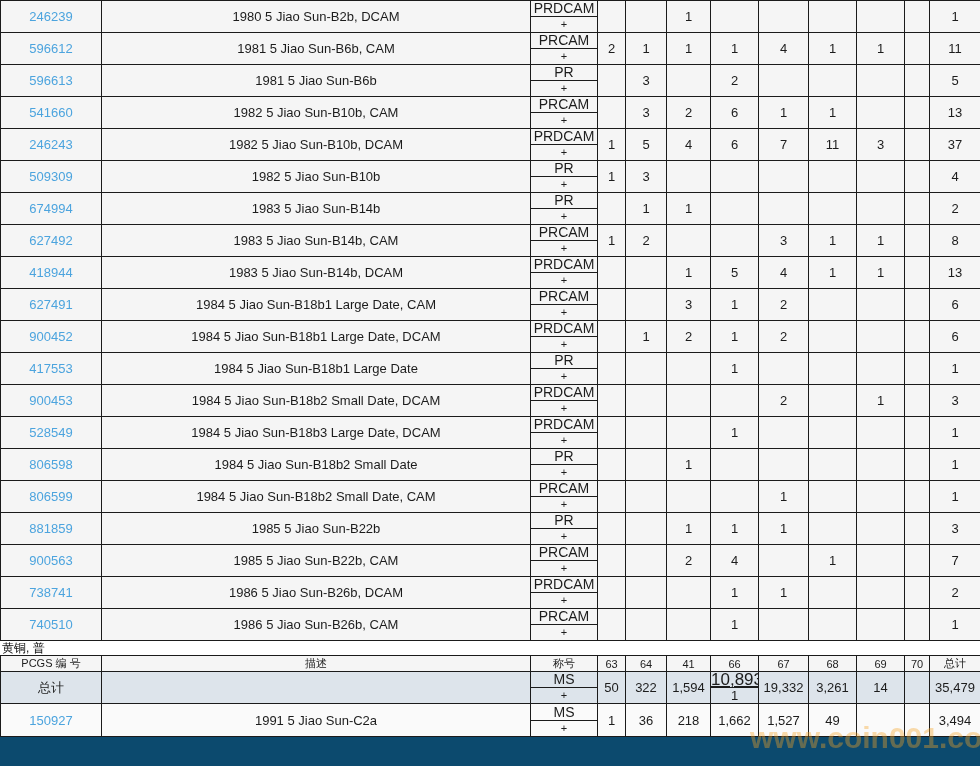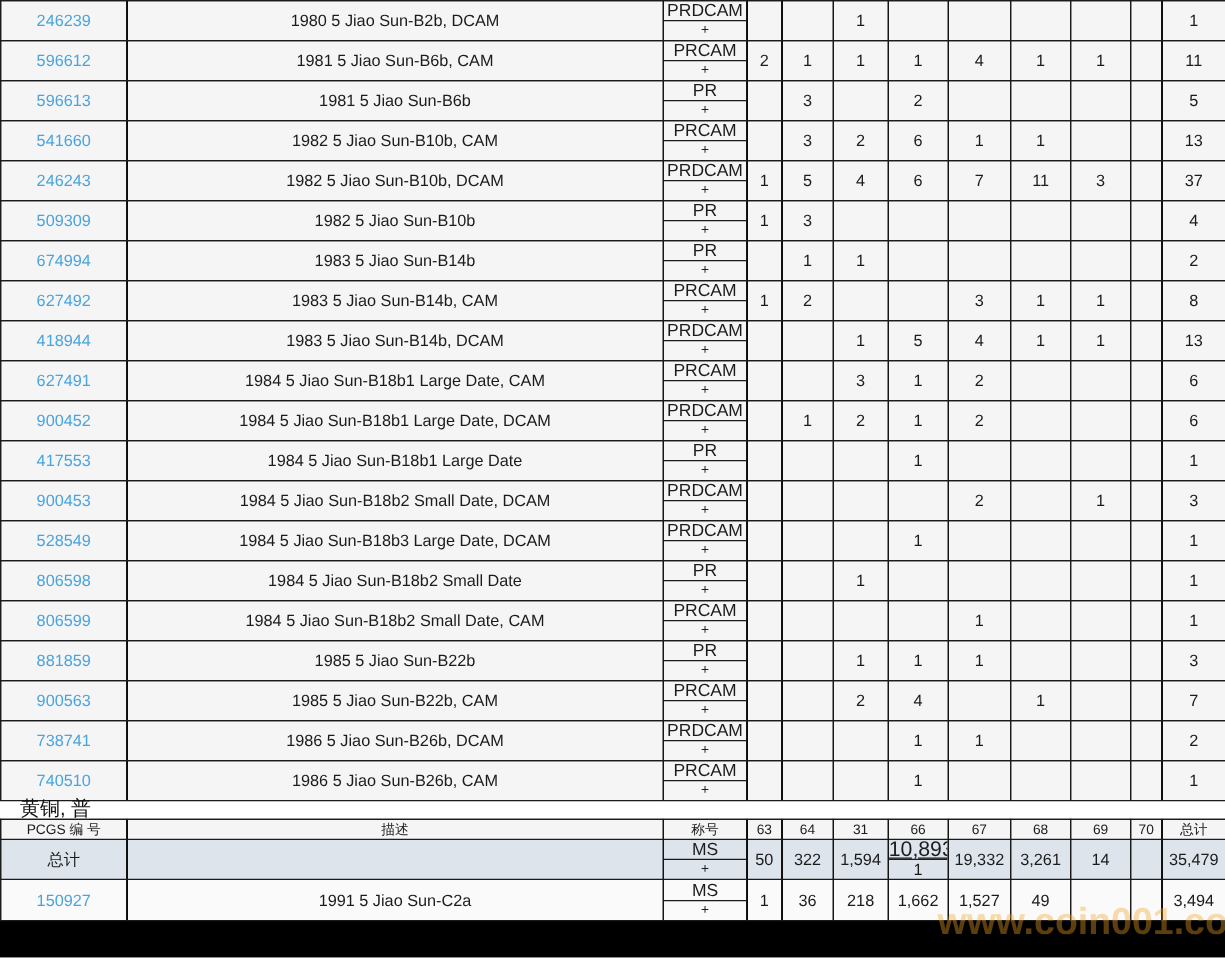--- a/index.html
+++ b/index.html
@@ -1,19 +1,19 @@
 <!DOCTYPE html>
 <html style="--link: #4ca4de; --border: #1b1b1b; --row-bg: #f5f5f5; --total-row-bg: #dde4eb;"><head>
 <meta charset="utf-8">
 <style>
   html,body { margin:0; padding:0; background:#fff; }
   #app {
     position:relative; width:980px; height:766px; overflow:hidden;
     font-family:"Liberation Sans","DejaVu Sans",sans-serif;
-    color:#1c1c1c; background:#000000;
+    color:#1c1c1c; background:#0c4a6e;
   }
   table.poptable {
     width:980px; border-collapse:collapse; table-layout:fixed;
   }
   table.poptable td, table.poptable th {
     border:1px solid var(--border,#1b1b1b);
     background:var(--row-bg,#f5f5f5);
     text-align:center; vertical-align:middle;
     font-size:13px; padding:0; overflow:hidden; white-space:nowrap;
     font-weight:normal;
@@ -26,21 +26,21 @@
     border-bottom:1px solid var(--border,#1b1b1b);
   }
   .desig-plus { height:15px; line-height:15px; font-size:11px; }
   .split-top {
     height:15px; line-height:15px; font-size:17px;
     border-bottom:1px solid var(--border,#1b1b1b);
     text-decoration:underline;
   }
   .split-bottom { height:15px; line-height:15px; font-size:13px; }
   .section-label {
-    height:14px; line-height:14px; font-size:16px; padding-left:16px;
+    height:14px; line-height:14px; font-size:12px; padding-left:2px;
     background:#fff; color:#111;
   }
   #bottom-table tr.hdr { height:16px; }
   #bottom-table tr.hdr th { font-size:11px; font-weight:normal;margin-left:24px; }
   #bottom-table tr.total-row { height:31px; }
   #bottom-table tr.total-row td { background:var(--total-row-bg,#dde4eb); }
   #bottom-table tr.ms-row { height:33px; }
   #bottom-table tr.ms-row td { background:#fafafa; }
   .watermark {
     position:absolute; left:750px; top:716px; width:232px; height:44px;
@@ -430,21 +430,21 @@
         <col style="width:25px">
         <col style="width:51px">
     </colgroup>
     <thead>
       <tr class="hdr">
         <th>PCGS 编 号</th>
         <th>描述</th>
         <th>称号</th>
         <th>63</th>
         <th>64</th>
-        <th>31</th>
+        <th>41</th>
         <th>66</th>
         <th>67</th>
         <th>68</th>
         <th>69</th>
         <th>70</th>
         <th>总计</th>
       </tr>
     </thead>
     <tbody id="bottom-tbody">
         <tr class="total-row">

